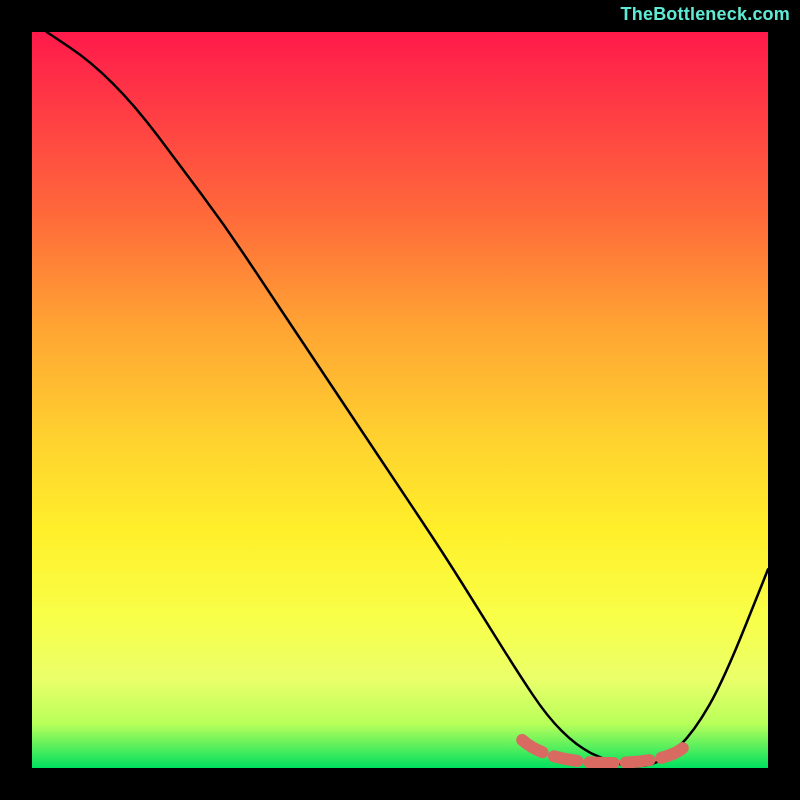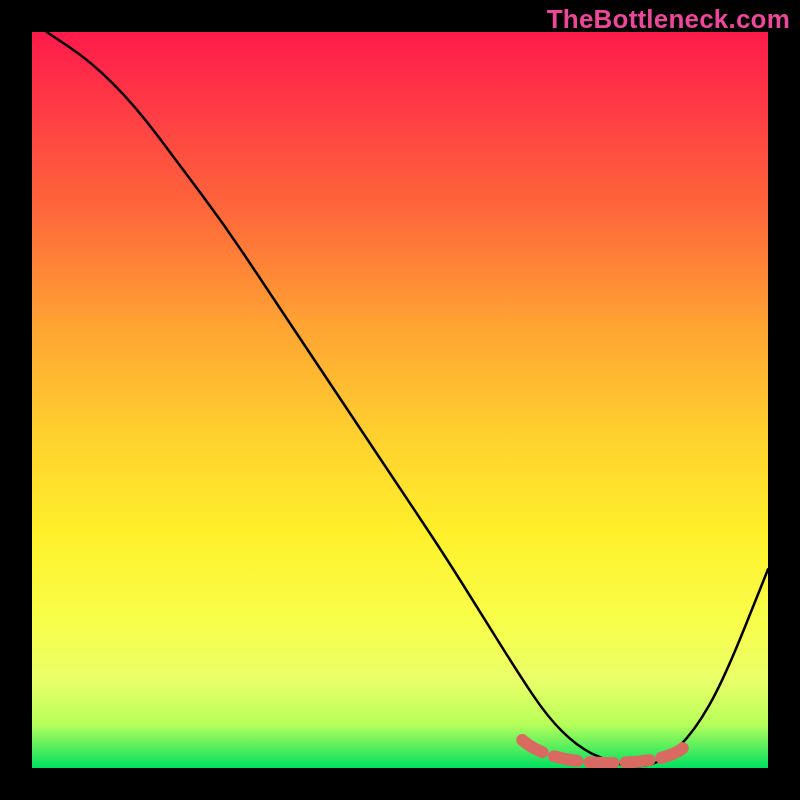--- a/index.html
+++ b/index.html
@@ -14,22 +14,22 @@
   .frame {
     position: relative;
     width: 800px;
     height: 800px;
     background: #000;
   }
   .watermark {
     position: absolute;
     top: 4px;
     right: 10px;
-    color: #ec4899;
-    font-size: 26px;
+    color: #5eead4;
+    font-size: 18px;
     font-weight: 600;
     letter-spacing: 0.2px;
     z-index: 30;
     user-select: none;
     text-align: right;
   }
   .plot-area {
     position: absolute;
     left: 32px;
     top: 32px;

